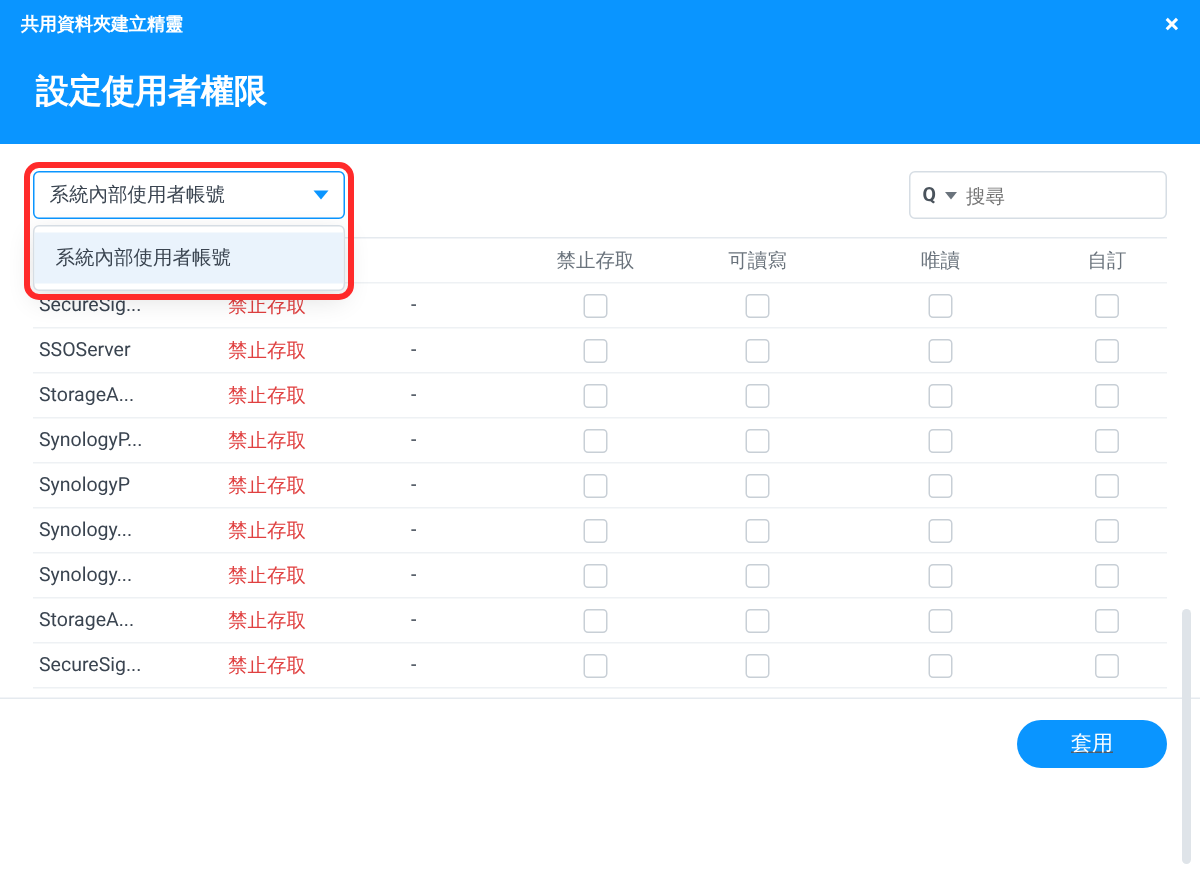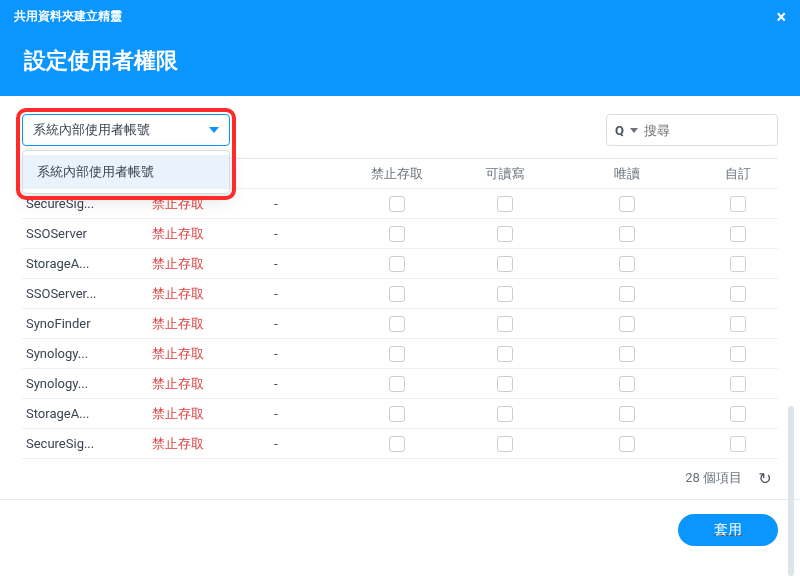--- a/index.html
+++ b/index.html
@@ -136,38 +136,38 @@
             <div class="chkbox"></div>
           </div>
           <div class="c-chk">
             <div class="chkbox"></div>
           </div>
           <div class="c-chk">
             <div class="chkbox"></div>
           </div>
         </div>
         <div class="trow">
-          <div class="c-name">SSOServer...</div>
-          <div class="c-perm">禁止存取</div>
-          <div class="c-inh">-</div>
-          <div class="c-chk">
-            <div class="chkbox"></div>
-          </div>
-          <div class="c-chk">
-            <div class="chkbox"></div>
-          </div>
-          <div class="c-chk">
-            <div class="chkbox"></div>
-          </div>
-          <div class="c-chk">
-            <div class="chkbox"></div>
-          </div>
-        </div>
-        <div class="trow">
-          <div class="c-name">SynoFinder</div>
+          <div class="c-name">SynologyP...</div>
+          <div class="c-perm">禁止存取</div>
+          <div class="c-inh">-</div>
+          <div class="c-chk">
+            <div class="chkbox"></div>
+          </div>
+          <div class="c-chk">
+            <div class="chkbox"></div>
+          </div>
+          <div class="c-chk">
+            <div class="chkbox"></div>
+          </div>
+          <div class="c-chk">
+            <div class="chkbox"></div>
+          </div>
+        </div>
+        <div class="trow">
+          <div class="c-name">SynologyP</div>
           <div class="c-perm">禁止存取</div>
           <div class="c-inh">-</div>
           <div class="c-chk">
             <div class="chkbox"></div>
           </div>
           <div class="c-chk">
             <div class="chkbox"></div>
           </div>
           <div class="c-chk">
             <div class="chkbox"></div>
@@ -240,24 +240,20 @@
           <div class="c-chk">
             <div class="chkbox"></div>
           </div>
           <div class="c-chk">
             <div class="chkbox"></div>
           </div>
         </div>
       </div>
   </div>
 
-  <div class="footer-row">
-    <span>28 個項目</span>
-    <span class="refresh">↻</span>
-  </div>
 
   <div class="divider"></div>
 
   <div class="scrollbar-fake"></div>
 </div>
 
 <div class="action-bar">
   <button class="apply-btn">套用</button>
 </div>
 

